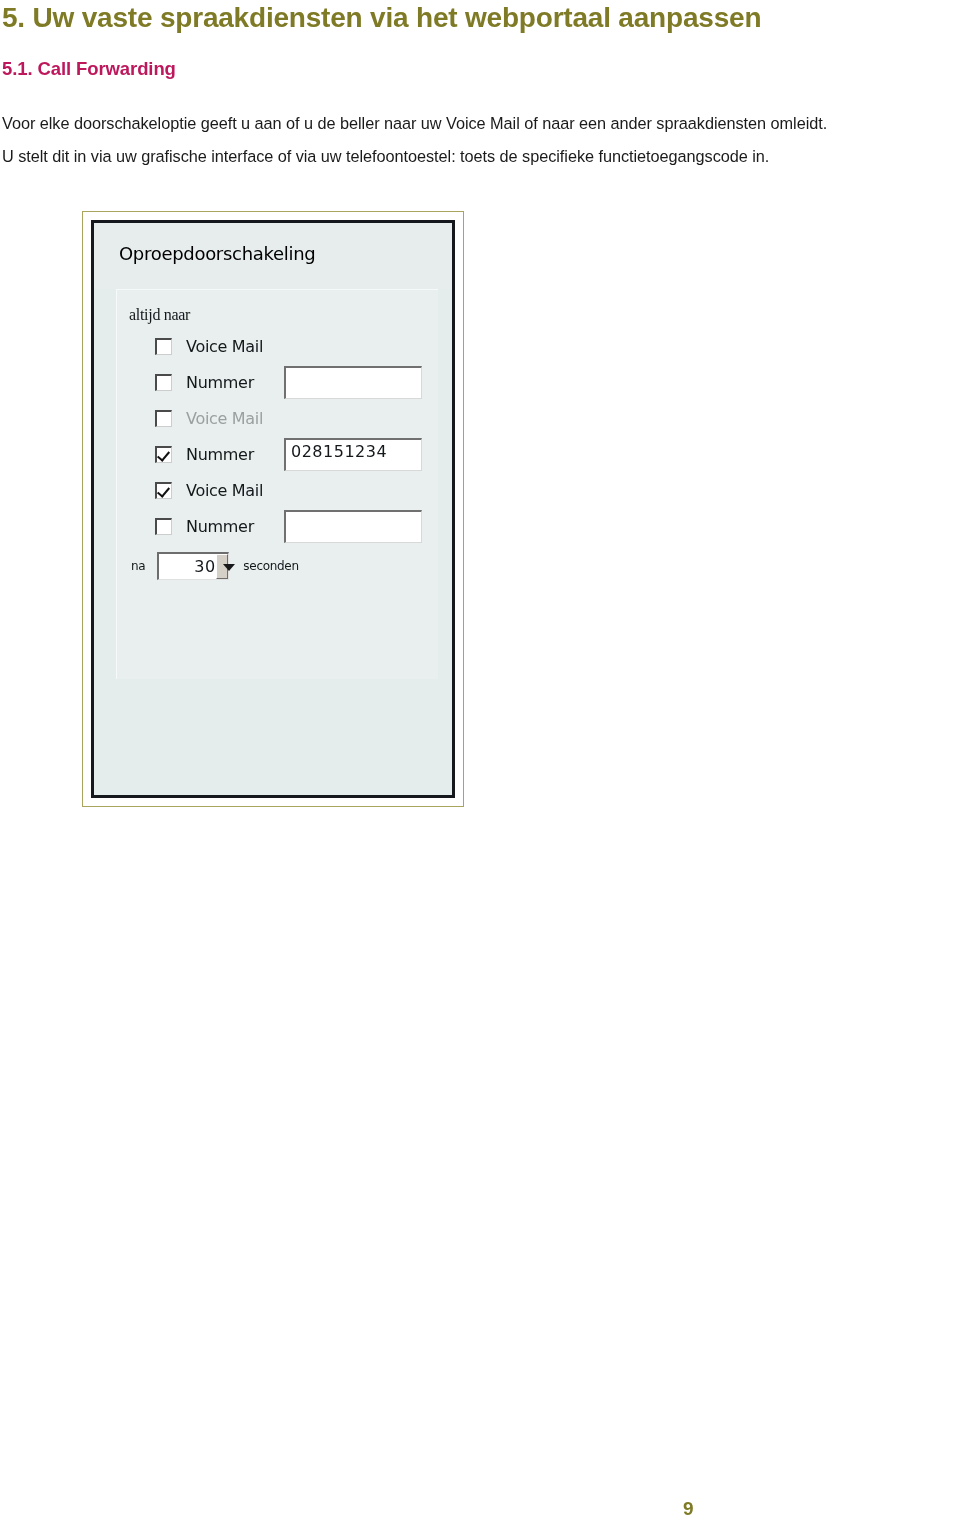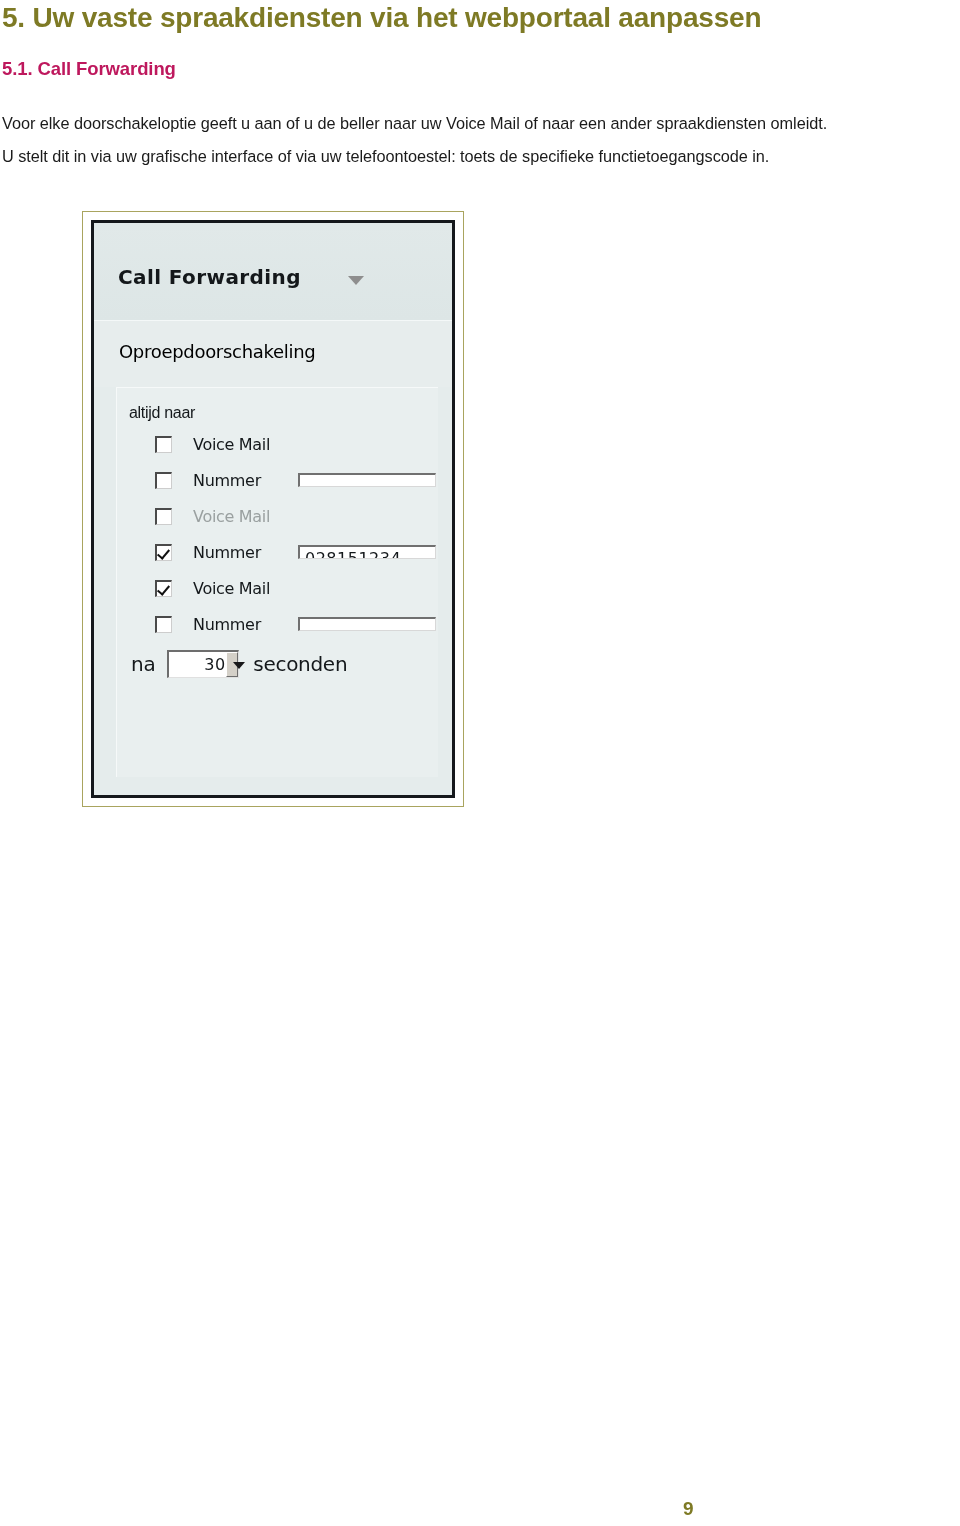--- a/index.html
+++ b/index.html
@@ -135,33 +135,32 @@
     border-top: 1px solid #f6f9f9;
     border-left: 1px solid #f6f9f9;
     box-sizing: border-box;
     padding: 10px 0 0 10px;
   }
 
   .group { position: relative; }
   .group-label {
     font-size: 16px;
     color: #14181b;
-    font-family: Liberation Sans, sans-serif;
+    font-family: Liberation Serif, serif;
     letter-spacing: -0.3px;
     margin: 6px 0 4px 2px;
     white-space: nowrap;
   }
 
   .row {
     position: relative;
     height: 36px;
     display: flex;
     align-items: center;
     padding-left: 28px;
-    gap: 7px;
   }
 
   .cb {
     position: relative;
     width: 17px;
     height: 17px;
     box-sizing: border-box;
     background: #ffffff;
     border-top: 2px solid #4a4a4a;
     border-left: 2px solid #4a4a4a;
@@ -187,21 +186,21 @@
     font-family: "DejaVu Sans", sans-serif;
     letter-spacing: -0.3px;
     margin-left: 14px;
     white-space: nowrap;
     min-width: 86px;
   }
   .cb-label.dim { color: #9aa0a0; }
 
   .txtbox {
     width: 138px;
-    height: 14px;
+    height: 33px;
     box-sizing: border-box;
     background: #ffffff;
     border-top: 2px solid #707070;
     border-left: 2px solid #707070;
     border-right: 1px solid #d8d8d8;
     border-bottom: 1px solid #d8d8d8;
     margin-left: 12px;
     font-size: 16px;
     font-family: "DejaVu Sans", sans-serif;
     color: #14181b;
@@ -213,21 +212,21 @@
   }
 
   .time-row {
     position: relative;
     height: 44px;
     display: flex;
     align-items: center;
     padding-left: 4px;
   }
   .time-prefix, .time-suffix {
-    font-size: 20px;
+    font-size: 12px;
     color: #14181b;
     font-family: "DejaVu Sans", sans-serif;
     letter-spacing: -0.3px;
     white-space: nowrap;
   }
   .combo {
     position: relative;
     display: flex;
     align-items: stretch;
     width: 72px;
@@ -291,24 +290,20 @@
 
   <div class="section-title">5.1. Call Forwarding</div>
 
   <div class="body-line body-line-1">Voor elke doorschakeloptie geeft u aan of u de beller naar uw Voice Mail of naar een ander spraakdiensten omleidt.</div>
 
   <div class="body-line body-line-2">U stelt dit in via uw grafische interface of via uw telefoontoestel: toets de specifieke functietoegangscode in.</div>
 
   <div class="figure">
     <div class="figure-inner">
 
-      <div class="panel-header">
-        <div class="panel-header-title">Call Forwarding</div>
-        <div class="panel-header-caret"></div>
-      </div>
 
       <div class="panel-sub">
         <div class="panel-sub-title">Oproepdoorschakeling</div>
       </div>
 
       <div class="form-box">
 
         <div class="group">
           <div class="group-label">altijd naar</div>
 

